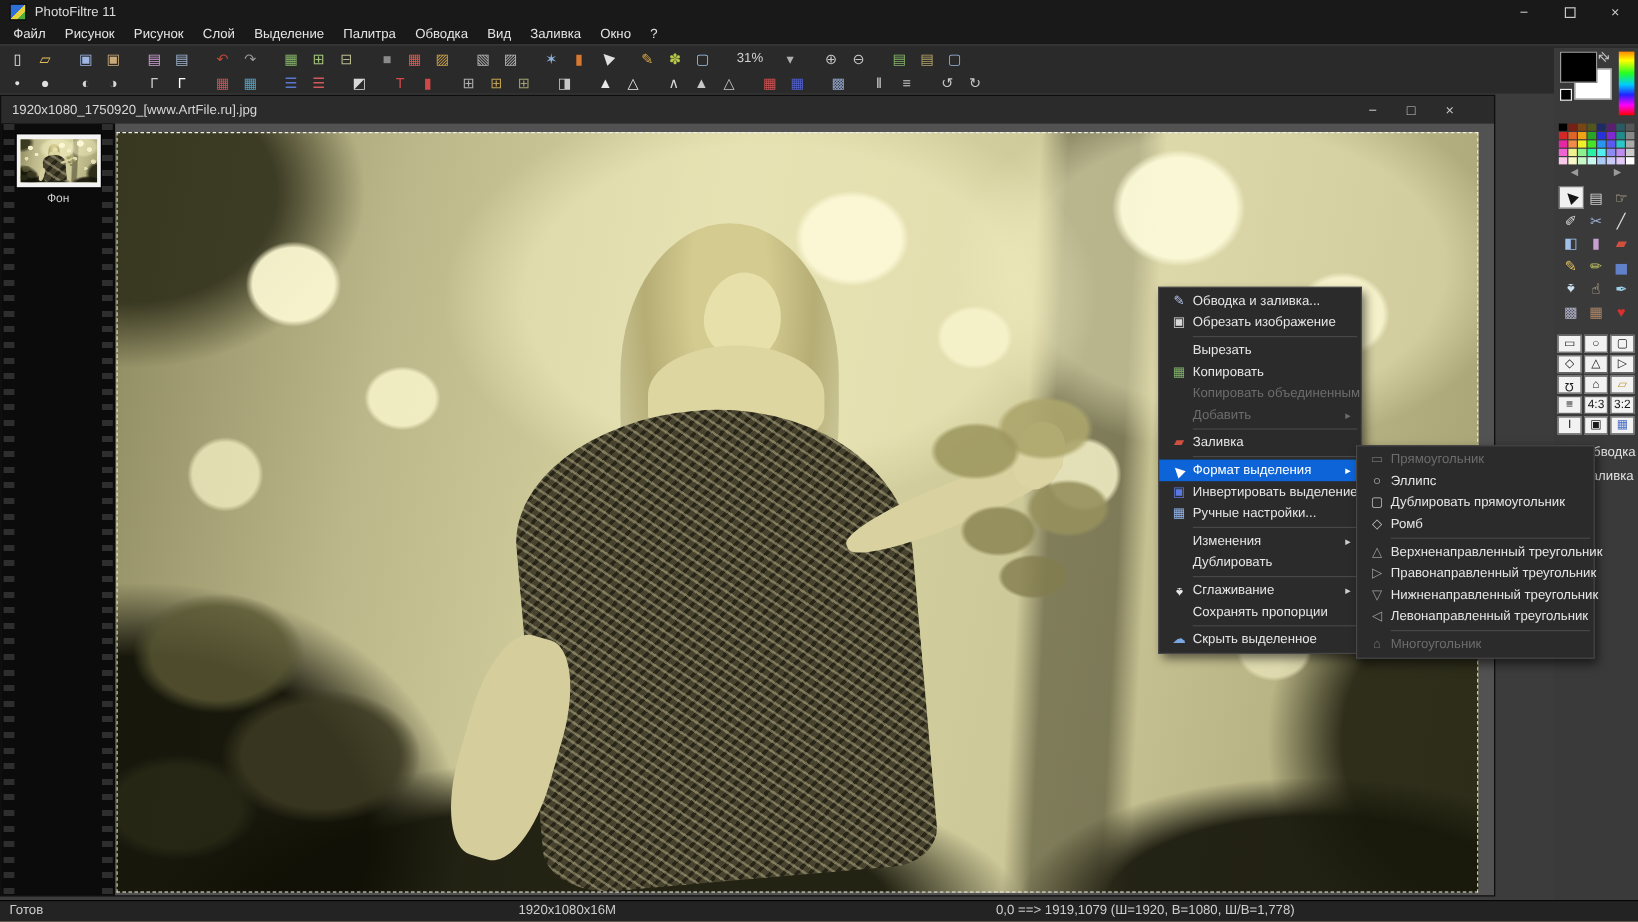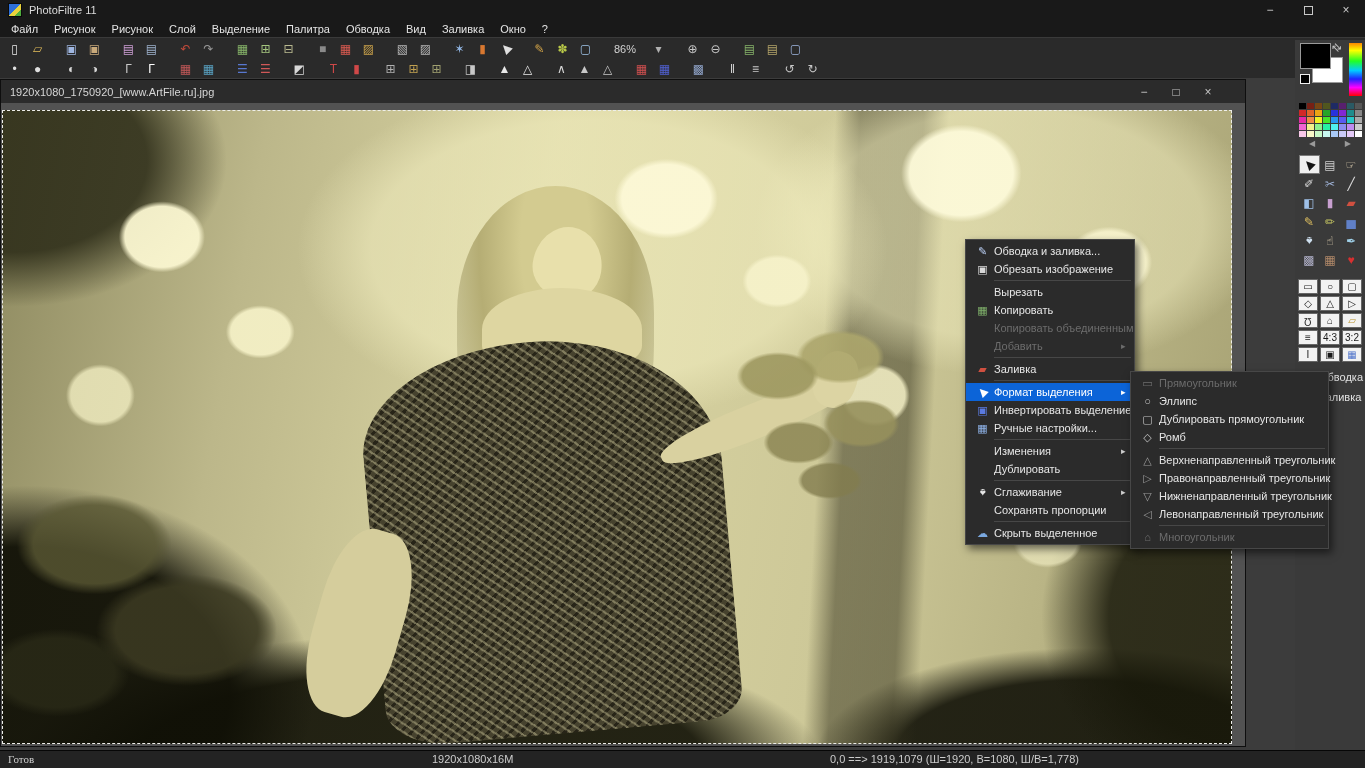--- a/index.html
+++ b/index.html
@@ -119,21 +119,21 @@
   .cm-label{flex:1;white-space:nowrap;}
   .cm-arrow{width:13px;color:#cfcfcf;font-size:9px;flex:0 0 auto;}
   .cm-row.hl{background:#0c64d8;color:#fff;}
   .cm-row.hl .cm-arrow{color:#fff;}
   .cm-row.dis{color:#6c6c6c;}
   .cm-row.dis .cm-arrow{color:#6c6c6c;}
   .cm-sep{height:1px;background:#474747;margin:2px 3px 2px 28px;}
   
   .statusbar{position:absolute;left:0;right:0;bottom:0;height:17px;background:#232323;border-top:1px solid #060606;font-size:11px;color:#cdcdcd;}
   .sb-cell{position:absolute;top:2px;white-space:nowrap;}
-  .sb-ready{left:8px;font-family:Liberation Serif, serif;} .sb-size{left:432px;} .sb-coords{left:830px;}
+  .sb-ready{left:8px;} .sb-size{left:432px;} .sb-coords{left:830px;}
 </style>
 </head>
 <body>
 
 <div class="titlebar">
   <div class="app-icon"></div>
   <span class="title-text">PhotoFiltre 11</span>
   <div class="win-btns">
     <div class="win-btn">−</div>
     <div class="win-btn">
@@ -225,21 +225,21 @@
     <span class="tb-gap"></span>
     <span class="tb-icon">
       <span class="tb-glyph" style="color: rgb(216, 168, 72);">✎</span>
     </span>
     <span class="tb-icon">
       <span class="tb-glyph" style="color: rgb(184, 200, 72);">✽</span>
     </span>
     <span class="tb-icon">
       <span class="tb-glyph" style="color: rgb(159, 196, 232);">▢</span>
     </span>
-    <span class="tb-zoom">86%</span>
+    <span class="tb-zoom">31%</span>
     <span class="tb-icon">
       <span class="tb-glyph" style="color: rgb(176, 176, 176);">▾</span>
     </span>
     <span class="tb-gap"></span>
     <span class="tb-icon">
       <span class="tb-glyph" style="color: rgb(200, 200, 200);">⊕</span>
     </span>
     <span class="tb-icon">
       <span class="tb-glyph" style="color: rgb(200, 200, 200);">⊖</span>
     </span>
@@ -362,20 +362,39 @@
   <div class="docwin">
     <div class="doc-titlebar">
       <span>1920x1080_1750920_[www.ArtFile.ru].jpg</span>
       <div class="doc-btns">
         <span class="doc-btn">−</span>
         <span class="doc-btn">□</span>
         <span class="doc-btn">×</span>
       </div>
     </div>
     <div class="doc-body">
+      <div class="filmstrip">
+        <div class="thumb-slide">
+          <div class="thumb-photo" id="thumb-photo">
+              <div class="photo" style="position: absolute; inset: 0px;">
+          <div class="ph ph-hair"></div>
+          <div class="ph ph-face"></div>
+          <div class="ph ph-chest"></div>
+          <div class="ph ph-dress"></div>
+          <div class="ph ph-arm-r"></div>
+          <div class="ph ph-hand-r"></div>
+          <div class="ph ph-arm-l"></div>
+          <div class="ph ph-leaves-r"></div>
+          <div class="ph ph-leaves-bl"></div>
+
+        </div>
+            </div>
+        </div>
+        <div class="layer-label">Фон</div>
+      </div>
       <div class="canvas">
         <div class="photo main" id="main-photo">
           <div class="ph ph-hair"></div>
           <div class="ph ph-face"></div>
           <div class="ph ph-chest"></div>
           <div class="ph ph-dress"></div>
           <div class="ph ph-arm-r"></div>
           <div class="ph ph-hand-r"></div>
           <div class="ph ph-arm-l"></div>
           <div class="ph ph-leaves-r"></div>

